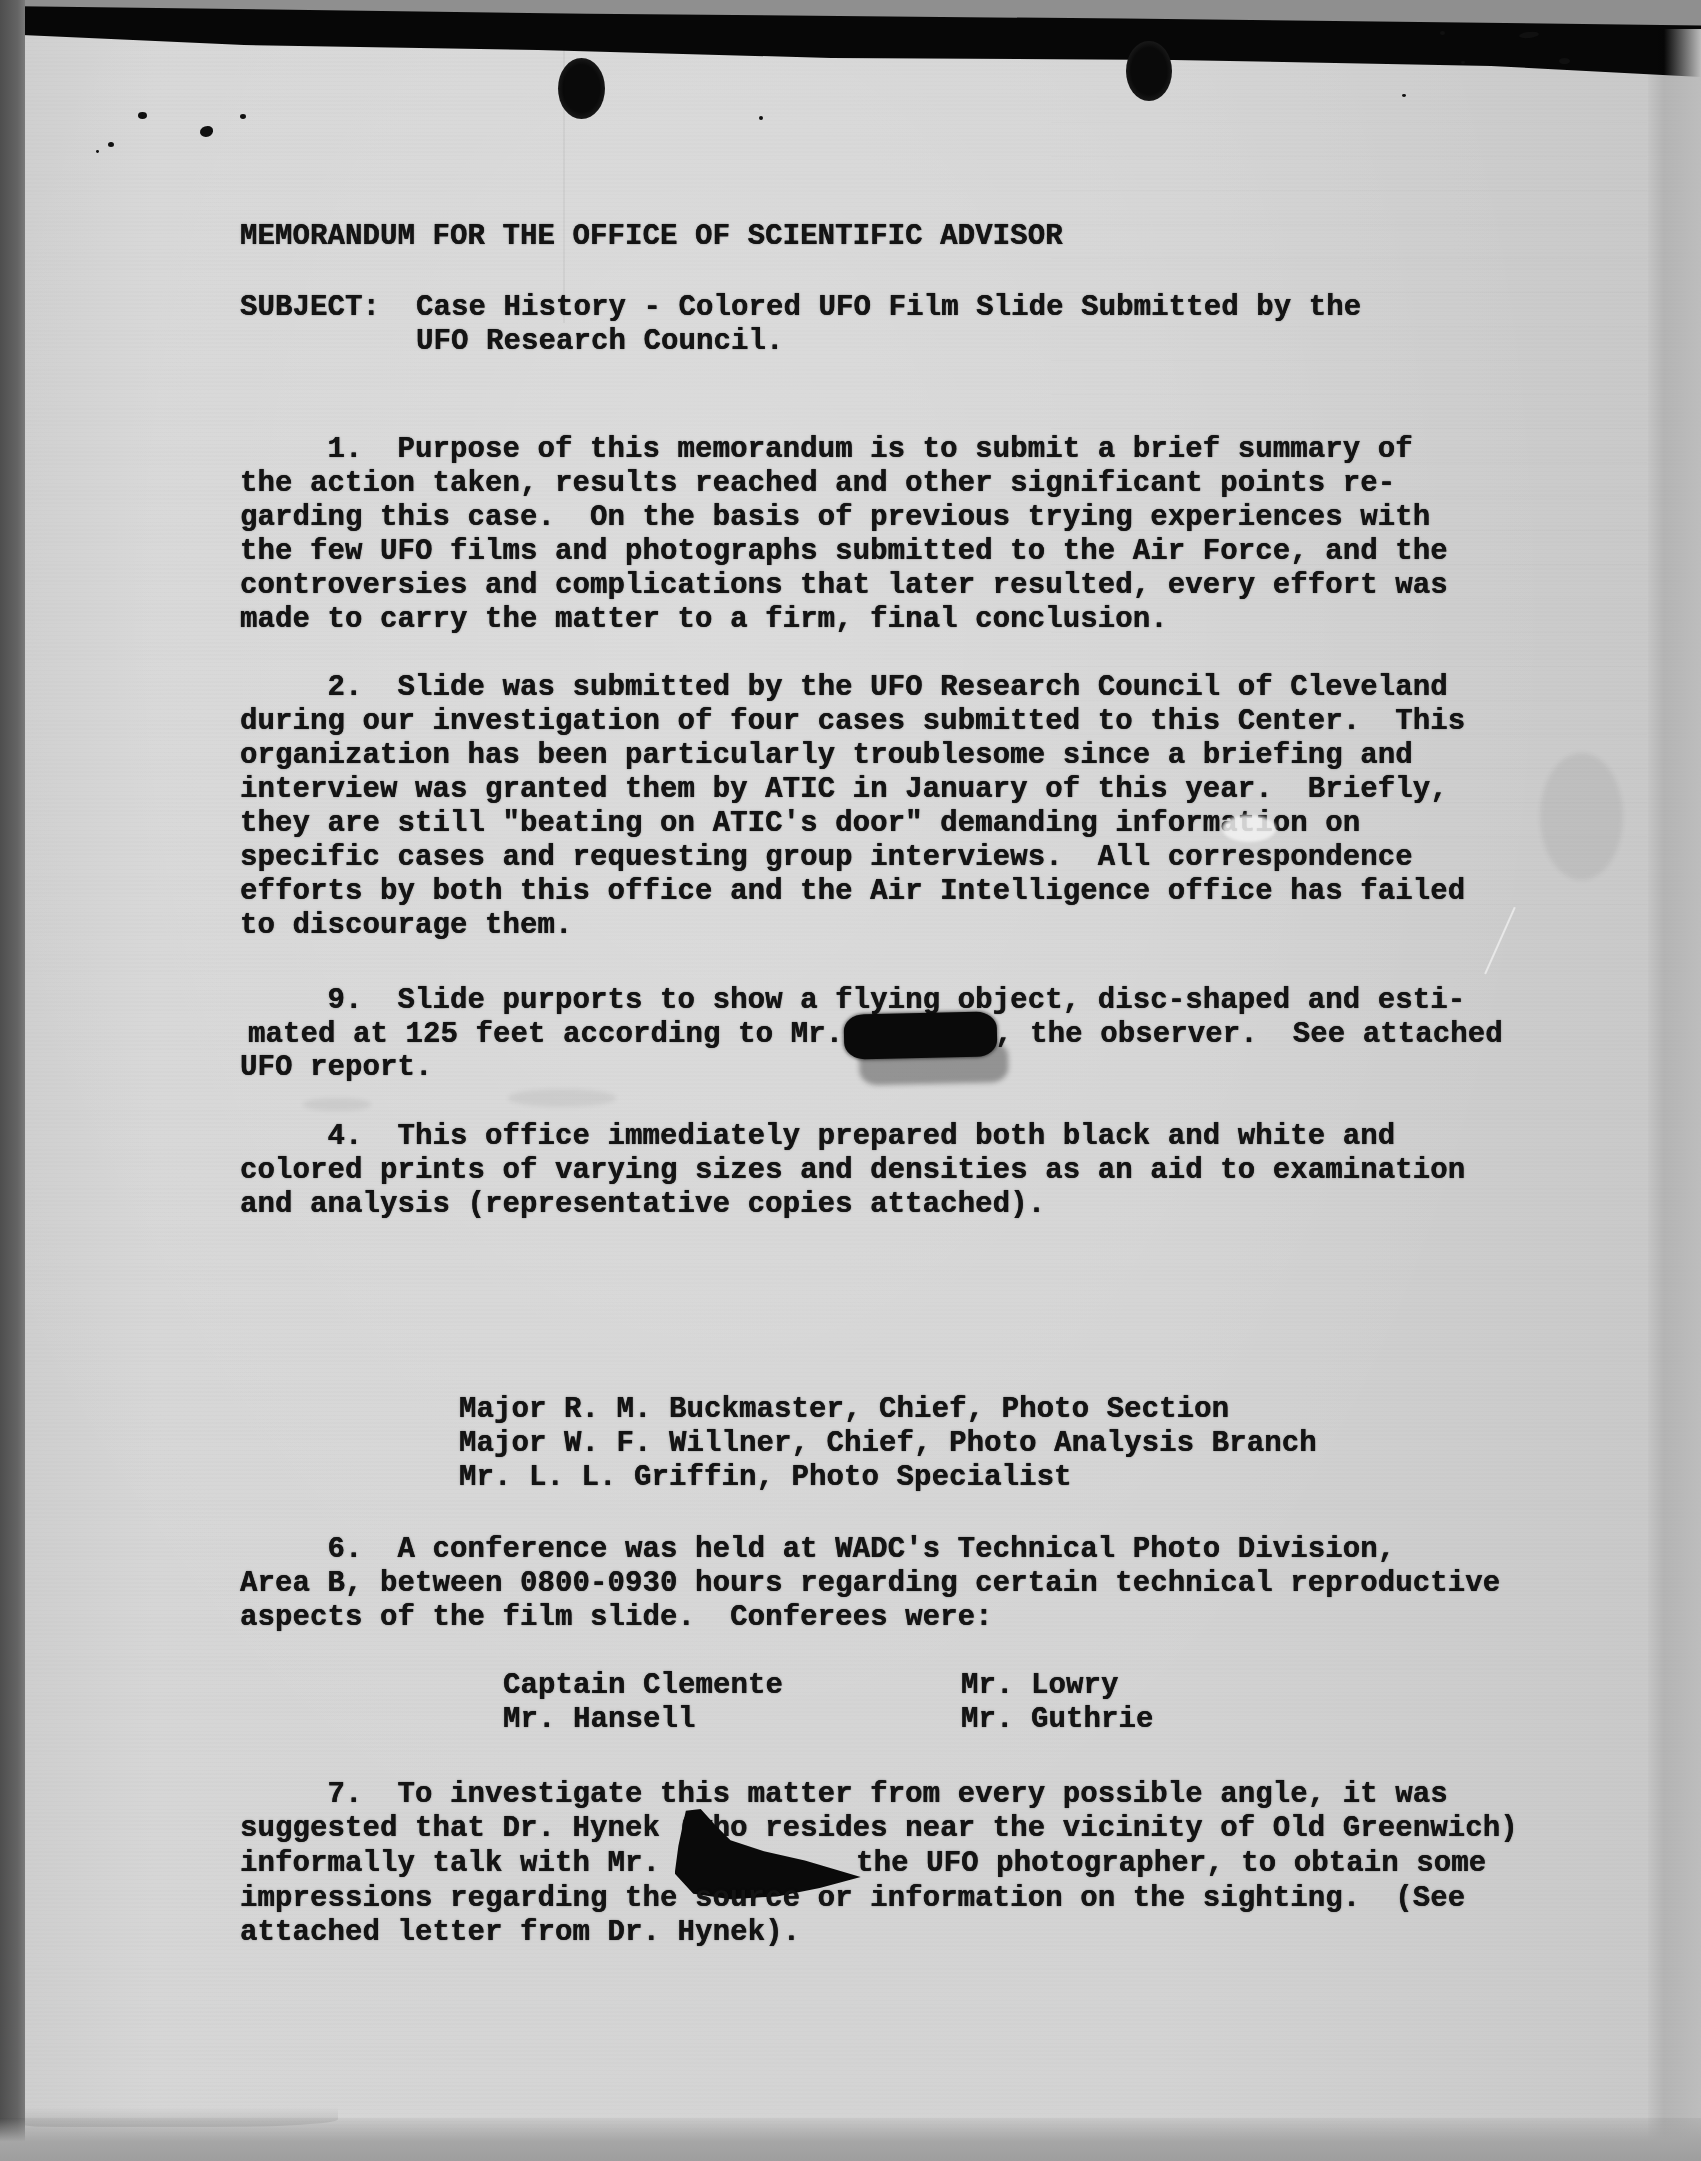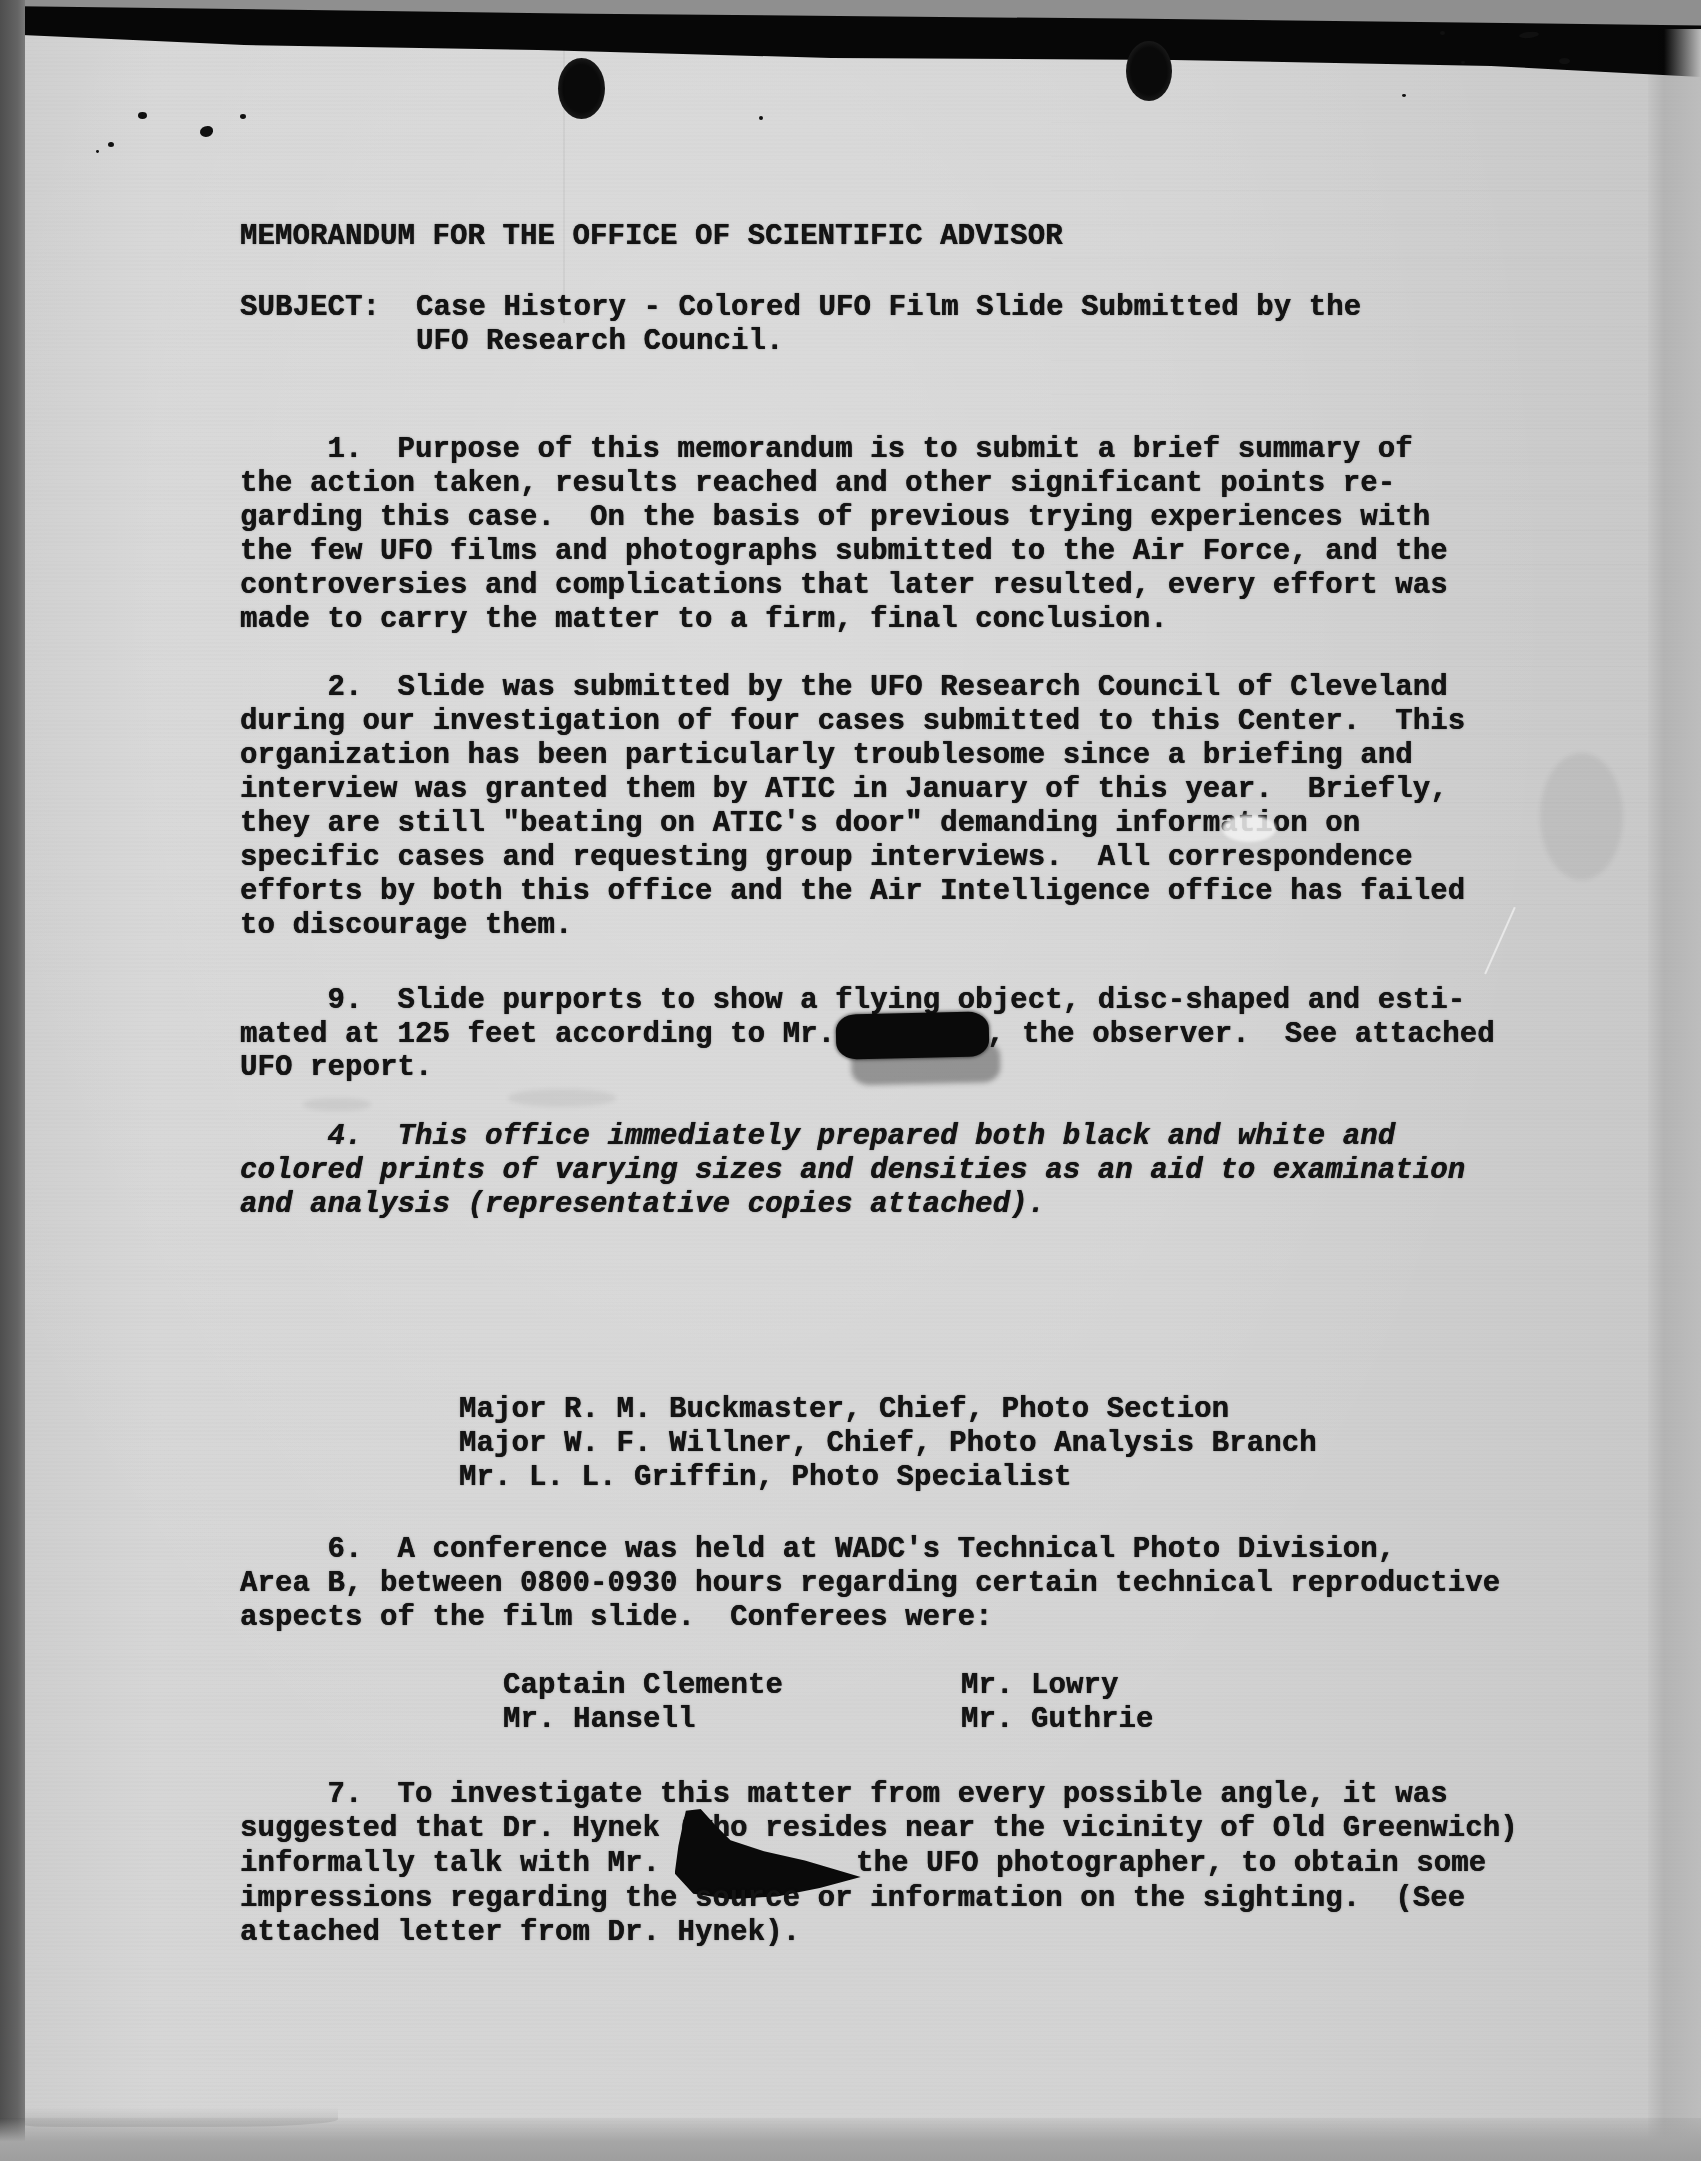--- a/index.html
+++ b/index.html
@@ -77,24 +77,24 @@
     <div class="tw" style="left:240px;top:671px;">     2.  Slide was submitted by the UFO Research Council of Cleveland
 during our investigation of four cases submitted to this Center.  This
 organization has been particularly troublesome since a briefing and
 interview was granted them by ATIC in January of this year.  Briefly,
 they are still "beating on ATIC's door" demanding information on
 specific cases and requesting group interviews.  All correspondence
 efforts by both this office and the Air Intelligence office has failed
 to discourage them.</div>
 
     <div class="tw" style="left:240px;top:984px;">     9.  Slide purports to show a flying object, disc-shaped and esti-</div>
-    <div class="tw" style="left:240px;top:1018px;"><span>mated at 125 feet according to Mr.</span><span class="redact r1"></span><span>, the observer.  See attached</span></div>
+    <div class="tw" style="left:248px;top:1018px;"><span>mated at 125 feet according to Mr.</span><span class="redact r1"></span><span>, the observer.  See attached</span></div>
     <div class="tw" style="left:240px;top:1051px;">UFO report.</div>
 
-    <div class="tw" style="left:240px;top:1120px;font-style:italic;">     4.  This office immediately prepared both black and white and
+    <div class="tw" style="left:240px;top:1120px;">     4.  This office immediately prepared both black and white and
 colored prints of varying sizes and densities as an aid to examination
 and analysis (representative copies attached).</div>
 
 
     <div class="tw" style="left:451px;top:1393px;margin-left:8px;">Major R. M. Buckmaster, Chief, Photo Section
 Major W. F. Willner, Chief, Photo Analysis Branch
 Mr. L. L. Griffin, Photo Specialist</div>
 
     <div class="tw" style="left:240px;top:1533px;">     6.  A conference was held at WADC's Technical Photo Division,
 Area B, between 0800-0930 hours regarding certain technical reproductive

